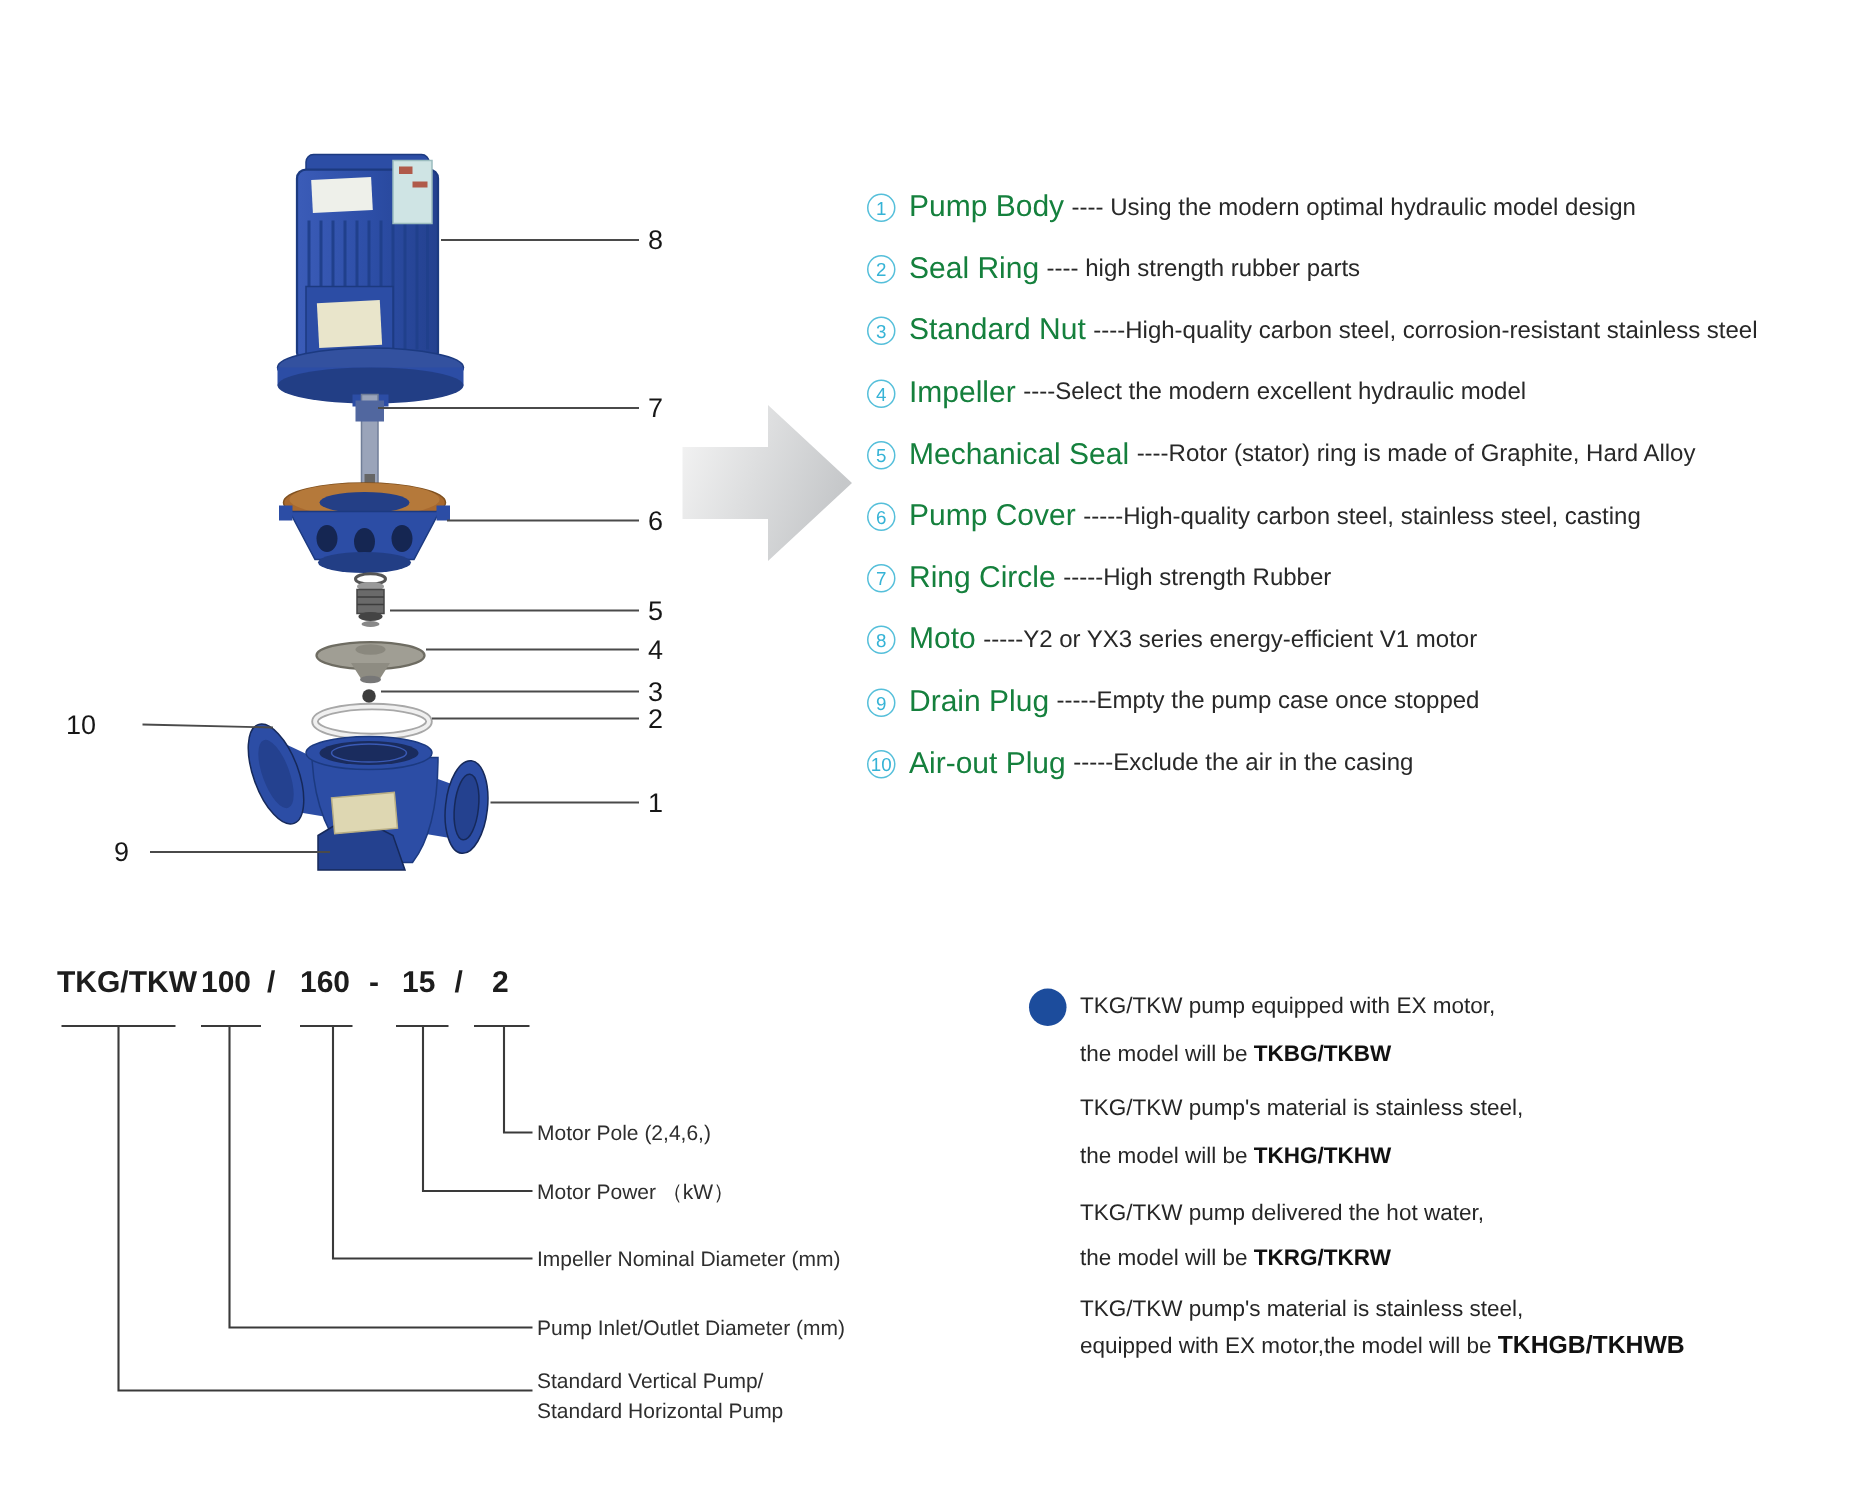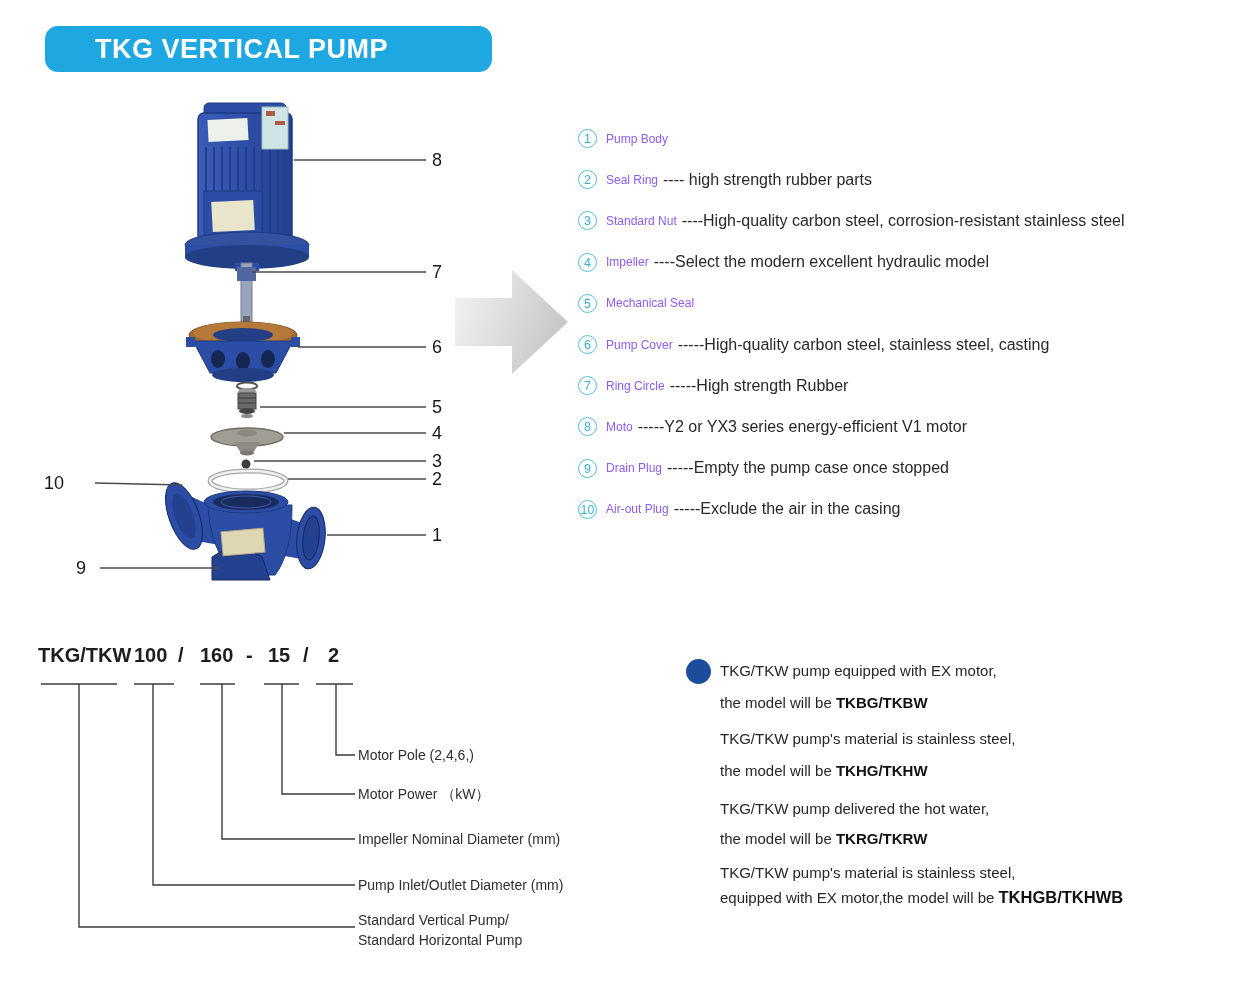--- a/index.html
+++ b/index.html
@@ -17,21 +17,21 @@
   .callout-num{font-family:"Liberation Sans",sans-serif;font-size:18px;fill:#171717;}
 
   
   .arrow-svg{position:absolute;left:450px;top:260px;}
 
   
   .parts-list{position:absolute;left:578px;top:118px;width:655px;}
   .pl-row{height:41.2px;display:flex;align-items:center;white-space:nowrap;}
   .pl-num{width:19px;height:19px;border:1px solid #55bfda;border-radius:50%;color:#35b3d6;
           font-size:12.5px;line-height:19px;text-align:center;flex-shrink:0;box-sizing:border-box;}
-  .pl-name{color:#8b5cf6;font-size:12px;margin-left:9px;margin-right:5px;}
+  .pl-name{color:#15803d;font-size:20px;margin-left:9px;margin-right:5px;}
   .pl-desc{color:#282828;font-size:16px;}
 
   
   .nomen{position:absolute;left:0;top:0;width:640px;height:876px;pointer-events:none;}
   .code-seg{position:absolute;top:644px;font-size:20px;font-weight:700;color:#1d1d1d;white-space:nowrap;}
   .nomen-svg{position:absolute;left:0;top:630px;}
   .nomen-line{stroke:#3a3a3a;stroke-width:1.4;fill:none;}
   .nomen-label{position:absolute;left:358px;font-size:14px;color:#2e2e2e;white-space:nowrap;}
 
   
@@ -40,23 +40,20 @@
                background:#1c4c9c;}
   .note-line{position:absolute;left:720px;font-size:15px;color:#262626;white-space:nowrap;text-align:right;}
   .note-line b{font-size:15px;color:#111;}
   .note-line.big b{font-size:16.5px;}
 </style>
 </head>
 <body>
 
 <div class="page">
 
-  <div class="banner">
-    <span>TKG VERTICAL PUMP</span>
-  </div>
 
   <svg class="pump-svg" width="430" height="525" viewBox="0 0 430 525">
     <defs>
       <linearGradient id="mblue" x1="0" y1="0" x2="1" y2="0">
         <stop offset="0" stop-color="#3b5cb8"></stop>
           <stop offset="0.55" stop-color="#2c4da5"></stop>
         <stop offset="1" stop-color="#24418f"></stop>
       </linearGradient>
     </defs>
 
@@ -181,39 +178,41 @@
           <stop offset="1" stop-color="#c6c8ca"></stop>
       </linearGradient>
     </defs>
     <polygon points="5,38 62,38 62,10 118,62 62,114 62,86 5,86" fill="url(#agrad)"></polygon>
   </svg>
 
   <div class="parts-list">
     <div class="pl-row">
       <span class="pl-num">1</span>
       <span class="pl-name">Pump Body</span>
+      <span class="pl-desc">---- Using the modern optimal hydraulic model design</span>
     </div>
     <div class="pl-row">
       <span class="pl-num">2</span>
       <span class="pl-name">Seal Ring</span>
       <span class="pl-desc">---- high strength rubber parts</span>
     </div>
     <div class="pl-row">
       <span class="pl-num">3</span>
       <span class="pl-name">Standard Nut</span>
       <span class="pl-desc">----High-quality carbon steel, corrosion-resistant stainless steel</span>
     </div>
     <div class="pl-row">
       <span class="pl-num">4</span>
       <span class="pl-name">Impeller</span>
       <span class="pl-desc">----Select the modern excellent hydraulic model</span>
     </div>
     <div class="pl-row">
       <span class="pl-num">5</span>
       <span class="pl-name">Mechanical Seal</span>
+      <span class="pl-desc">----Rotor (stator) ring is made of Graphite, Hard Alloy</span>
     </div>
     <div class="pl-row">
       <span class="pl-num">6</span>
       <span class="pl-name">Pump Cover</span>
       <span class="pl-desc">-----High-quality carbon steel, stainless steel, casting</span>
     </div>
     <div class="pl-row">
       <span class="pl-num">7</span>
       <span class="pl-name">Ring Circle</span>
       <span class="pl-desc">-----High strength Rubber</span>

